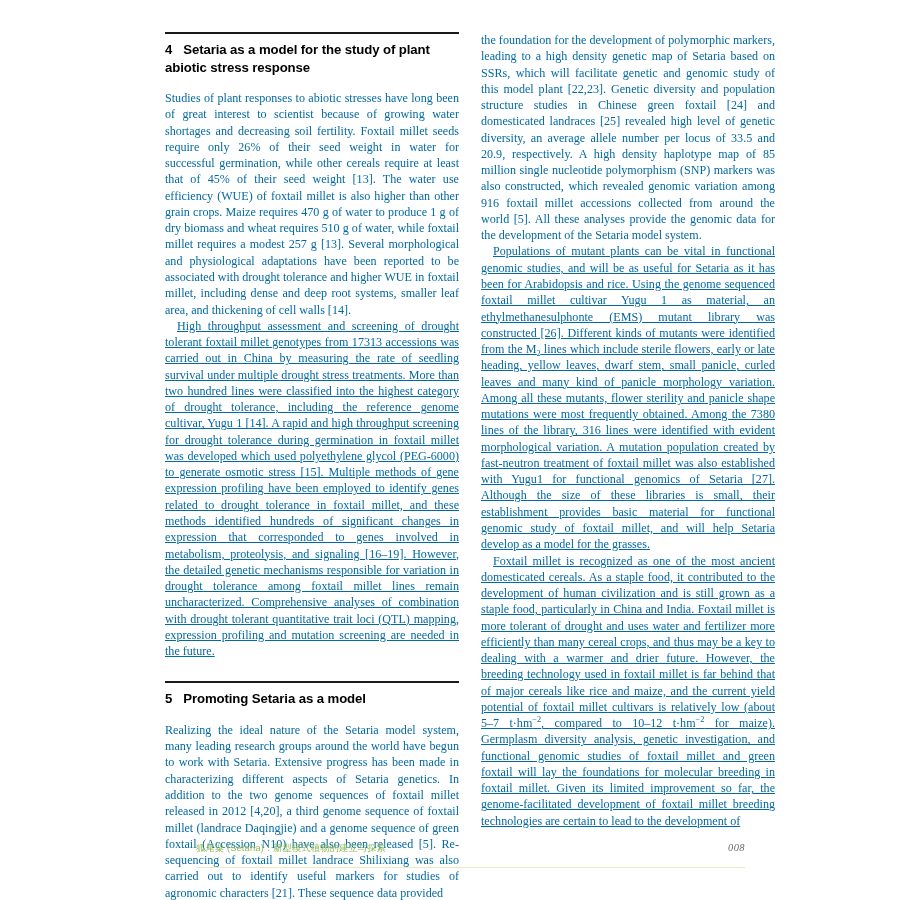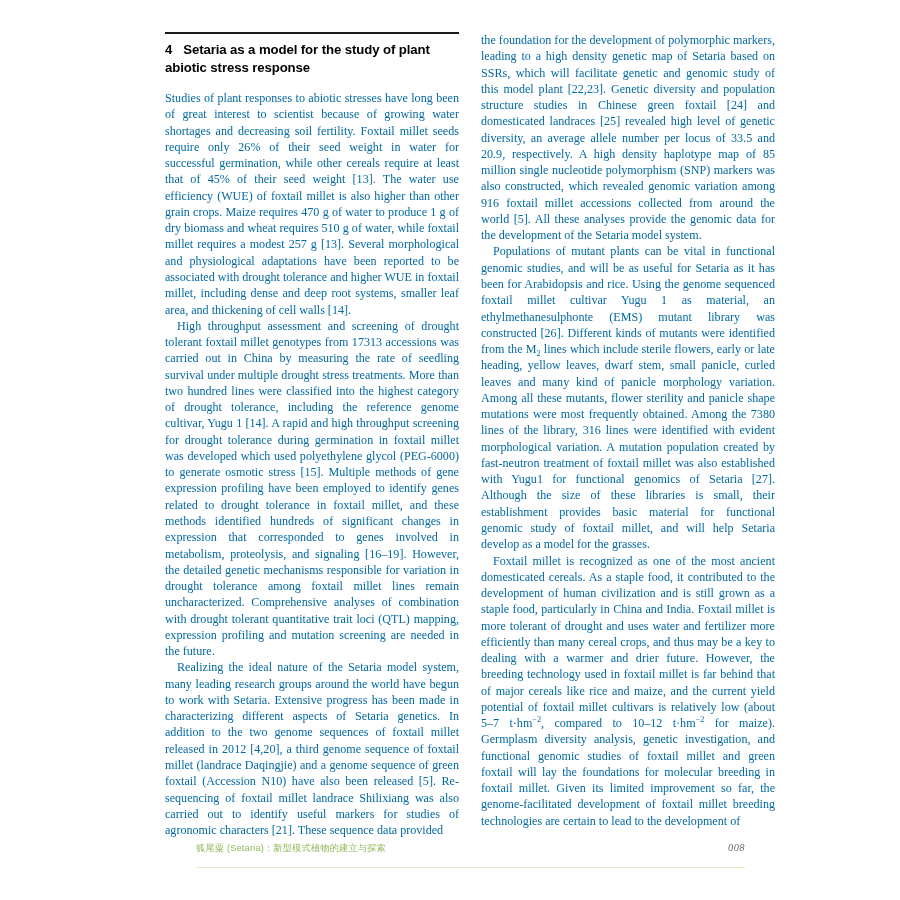--- a/index.html
+++ b/index.html
@@ -64,20 +64,21 @@
     margin: 0;
     font-size: 12.1px;
     line-height: 1.345;
     text-align: justify;
     text-justify: inter-word;
     hyphens: none;
     color: #0369a1;
   }
   p.body + p.body {
     text-indent: 12px;
+    text-decoration: underline;
   }
   p.body.noindent {
     text-indent: 0;
   }
   sub, sup {
     font-size: 0.68em;
     line-height: 0;
   }
 
   
@@ -130,20 +131,23 @@
 
     <div class="column">
 
       <div class="section-head">
         <h2><span class="secnum">4</span><span>Setaria as a model for the study of plant abiotic stress response</span></h2>
       </div>
 
       <p class="body noindent">Studies of plant responses to abiotic stresses have long been of great interest to scientist because of growing water shortages and decreasing soil fertility. Foxtail millet seeds require only 26% of their seed weight in water for successful germination, while other cereals require at least that of 45% of their seed weight [13]. The water use efficiency (WUE) of foxtail millet is also higher than other grain crops. Maize requires 470 g of water to produce 1 g of dry biomass and wheat requires 510 g of water, while foxtail millet requires a modest 257 g [13]. Several morphological and physiological adaptations have been reported to be associated with drought tolerance and higher WUE in foxtail millet, including dense and deep root systems, smaller leaf area, and thickening of cell walls [14].</p>
       <p class="body">High throughput assessment and screening of drought tolerant foxtail millet genotypes from 17313 accessions was carried out in China by measuring the rate of seedling survival under multiple drought stress treatments. More than two hundred lines were classified into the highest category of drought tolerance, including the reference genome cultivar, Yugu 1 [14]. A rapid and high throughput screening for drought tolerance during germination in foxtail millet was developed which used polyethylene glycol (PEG-6000) to generate osmotic stress [15]. Multiple methods of gene expression profiling have been employed to identify genes related to drought tolerance in foxtail millet, and these methods identified hundreds of significant changes in expression that corresponded to genes involved in metabolism, proteolysis, and signaling [16–19]. However, the detailed genetic mechanisms responsible for variation in drought tolerance among foxtail millet lines remain uncharacterized. Comprehensive analyses of combination with drought tolerant quantitative trait loci (QTL) mapping, expression profiling and mutation screening are needed in the future.</p>
 
+      <div class="section-head after-para">
+        <h2><span class="secnum">5</span><span>Promoting Setaria as a model</span></h2>
+      </div>
 
       <p class="body noindent">Realizing the ideal nature of the Setaria model system, many leading research groups around the world have begun to work with Setaria. Extensive progress has been made in characterizing different aspects of Setaria genetics. In addition to the two genome sequences of foxtail millet released in 2012 [4,20], a third genome sequence of foxtail millet (landrace Daqingjie) and a genome sequence of green foxtail (Accession N10) have also been released [5]. Re-sequencing of foxtail millet landrace Shilixiang was also carried out to identify useful markers for studies of agronomic characters [21]. These sequence data provided</p>
 
     </div>
 
     <div class="column">
 
       <p class="body noindent">the foundation for the development of polymorphic markers, leading to a high density genetic map of Setaria based on SSRs, which will facilitate genetic and genomic study of this model plant [22,23]. Genetic diversity and population structure studies in Chinese green foxtail [24] and domesticated landraces [25] revealed high level of genetic diversity, an average allele number per locus of 33.5 and 20.9, respectively. A high density haplotype map of 85 million single nucleotide polymorphism (SNP) markers was also constructed, which revealed genomic variation among 916 foxtail millet accessions collected from around the world [5]. All these analyses provide the genomic data for the development of the Setaria model system.</p>
 
       <p class="body"><span>Populations of mutant plants can be vital in functional genomic studies, and will be as useful for Setaria as it has been for Arabidopsis and rice. Using the genome sequenced foxtail millet cultivar Yugu 1 as material, an ethylmethanesulphonte (EMS) mutant library was constructed [26]. Different kinds of mutants were identified from the M</span><sub>2</sub><span> lines which include sterile flowers, early or late heading, yellow leaves, dwarf stem, small panicle, curled leaves and many kind of panicle morphology variation. Among all these mutants, flower sterility and panicle shape mutations were most frequently obtained. Among the 7380 lines of the library, 316 lines were identified with evident morphological variation. A mutation population created by fast-neutron treatment of foxtail millet was also established with Yugu1 for functional genomics of Setaria [27]. Although the size of these libraries is small, their establishment provides basic material for functional genomic study of foxtail millet, and will help Setaria develop as a model for the grasses.</span></p>

